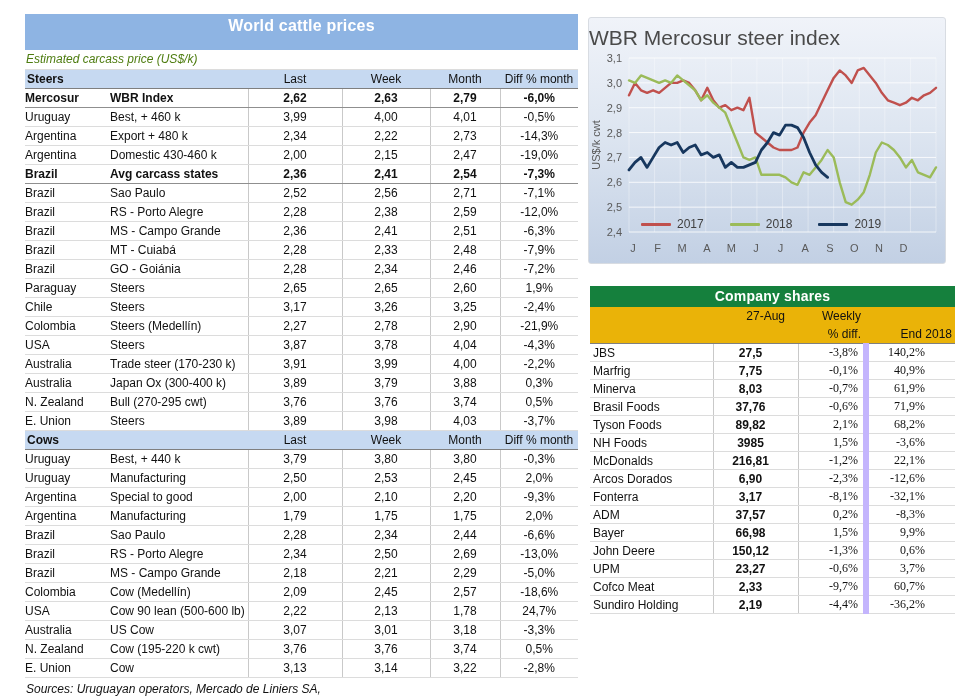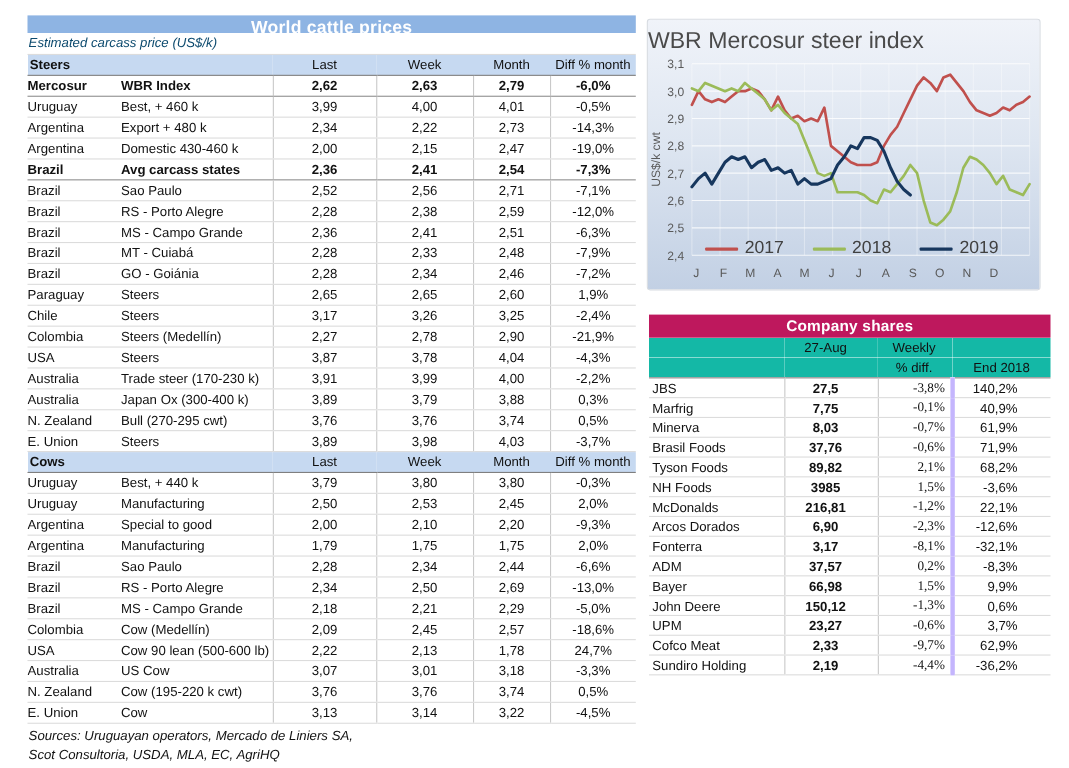--- a/index.html
+++ b/index.html
@@ -8,25 +8,25 @@
     font-family:"Liberation Sans", sans-serif;
     color:#111;position:relative;overflow:hidden;
     -webkit-font-smoothing:antialiased;
   }
   #app{position:absolute;inset:0;}
 
   
   #cattle{position:absolute;left:25px;top:14px;width:553px;}
   .band{
     background:#8EB4E3;color:#fff;font-weight:bold;font-size:16px;
-    text-align:center;height:16px;line-height:24px;letter-spacing:.2px;
+    text-align:center;height:36px;line-height:24px;letter-spacing:.2px;
   }
   .subtitle{
     font-style:italic;font-size:12px;height:19px;line-height:19px;
-    border-bottom:1px solid #DCDCDC;padding-left:1px;color:#0c4a6e;
+    border-bottom:1px solid #DCDCDC;padding-left:1px;color:#4d7c0f;
   }
   table.grid{border-collapse:collapse;table-layout:fixed;width:553px;font-size:12px;}
   table.grid th,table.grid td{padding:0;height:18px;white-space:nowrap;overflow:hidden;}
   tr.sec-head th{
     background:#C6D9F1;font-weight:normal;text-align:center;
     border-bottom:1px solid #7F7F7F;
   }
   tr.sec-head th.sec-label{font-weight:bold;text-align:left;padding-left:2px;}
   table.grid td{border-bottom:1px solid #DCDCDC;}
   td.country{padding-left:2px;}
@@ -40,37 +40,37 @@
     background:linear-gradient(180deg,#F0F3F9 0%,#DEE6F1 45%,#C2D0E4 100%);
     border:1px solid #D8DCE2;border-radius:3px;
   }
   .chart-title{
     position:absolute;top:8px;left:0;width:100%;text-align:left;
     font-size:21px;color:#4a4a4a;
   }
   #plot{position:absolute;left:0;top:0;}
   #legend{
     position:absolute;left:52px;top:199px;display:flex;align-items:center;
-    font-size:16px;color:#404040;
+    font-size:12px;color:#404040;
   }
   .leg-item{display:flex;align-items:center;margin-right:26px;}
   .leg-swatch{width:30px;height:3px;margin-right:6px;border-radius:1px;}
 
   
   #shares{position:absolute;left:590px;top:286px;width:365px;}
   #shares .band{height:21px;line-height:21px;font-size:14px;}
   table.shares{border-collapse:collapse;table-layout:fixed;width:365px;font-size:12px;}
   table.shares th,table.shares td{padding:0 3px;white-space:nowrap;overflow:hidden;}
-  table.shares thead th{background:#14b8a6;font-weight:normal;height:18px;text-align:center;}
+  table.shares thead th{background:#eab308;font-weight:normal;height:18px;text-align:right;}
   table.shares thead tr.h2 th{border-bottom:1px solid #7F7F7F;}
   table.shares tbody td{height:17px;border-bottom:1px solid #DCDCDC;}
   td.c-name{text-align:left;}
   .c-price{text-align:center;padding-right:13px !important;border-left:1px solid #C9C9C9;font-weight:bold;}
   .c-week{text-align:right;padding-right:5px !important;border-left:1px solid #C9C9C9;font-family:Liberation Serif, serif;}
-  .c-end{text-align:right;padding-right:30px !important;border-left:4px solid #c4b5fd;}
+  .c-end{text-align:right;padding-right:30px !important;border-left:6px solid #c4b5fd;font-family:Liberation Serif, serif;}
   th.h-price{padding-right:13px !important;}
   th.h-week{padding-right:5px !important;}
   th.h-end{padding-right:3px !important;}
 </style>
 </head>
 <body>
 
 <div id="app">
 
   <div id="cattle">
@@ -331,21 +331,21 @@
             <td class="num">3,76</td>
             <td class="num">3,74</td>
             <td class="num">0,5%</td>
           </tr>
           <tr>
             <td class="country">E. Union</td>
             <td class="country">Cow</td>
             <td class="num">3,13</td>
             <td class="num">3,14</td>
             <td class="num">3,22</td>
-            <td class="num">-4,5%</td>
+            <td class="num">-2,8%</td>
           </tr>
         </tbody>
     </table>
     <div class="sources">
       <div>Sources: Uruguayan operators, Mercado de Liniers SA,</div>
       <div>Scot Consultoria, USDA, MLA, EC, AgriHQ</div>
     </div>
   </div>
 
   <div id="chart-panel" style="background: linear-gradient(rgb(240, 243, 249) 0%, rgb(222, 230, 241) 45%, rgb(194, 208, 228) 100%);">
@@ -407,21 +407,21 @@
           <span>2018</span>
         </span>
         <span class="leg-item">
           <span class="leg-swatch" style="background:#17375E"></span>
           <span>2019</span>
         </span>
       </div>
   </div>
 
   <div id="shares">
-    <div class="band" style="background: #be185d;">Company shares</div>
+    <div class="band" style="background: #15803d;">Company shares</div>
     <table class="shares">
       <colgroup>
         <col style="width:123px">
           <col style="width:85px">
           <col style="width:68px">
           <col style="width:89px">
       </colgroup>
       <thead>
         <tr class="h1">
           <th></th>
@@ -512,21 +512,21 @@
           <tr>
             <td class="c-name">UPM</td>
             <td class="c-price">23,27</td>
             <td class="c-week">-0,6%</td>
             <td class="c-end">3,7%</td>
           </tr>
           <tr>
             <td class="c-name">Cofco Meat</td>
             <td class="c-price">2,33</td>
             <td class="c-week">-9,7%</td>
-            <td class="c-end">62,9%</td>
+            <td class="c-end">60,7%</td>
           </tr>
           <tr>
             <td class="c-name">Sundiro Holding</td>
             <td class="c-price">2,19</td>
             <td class="c-week">-4,4%</td>
             <td class="c-end">-36,2%</td>
           </tr>
         </tbody>
     </table>
   </div>

